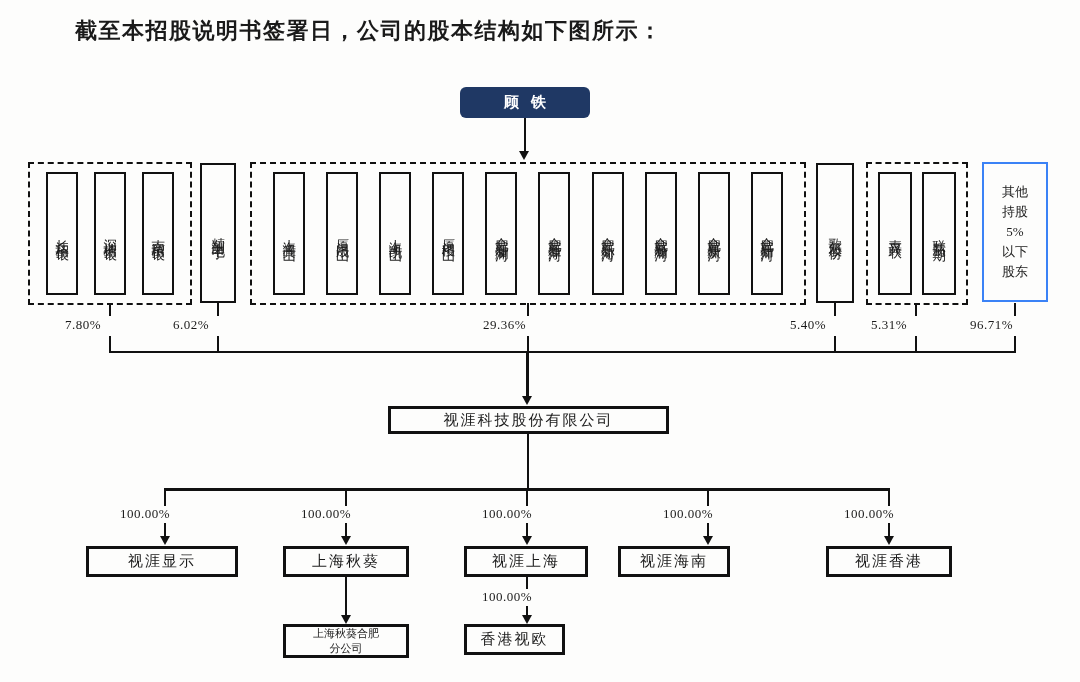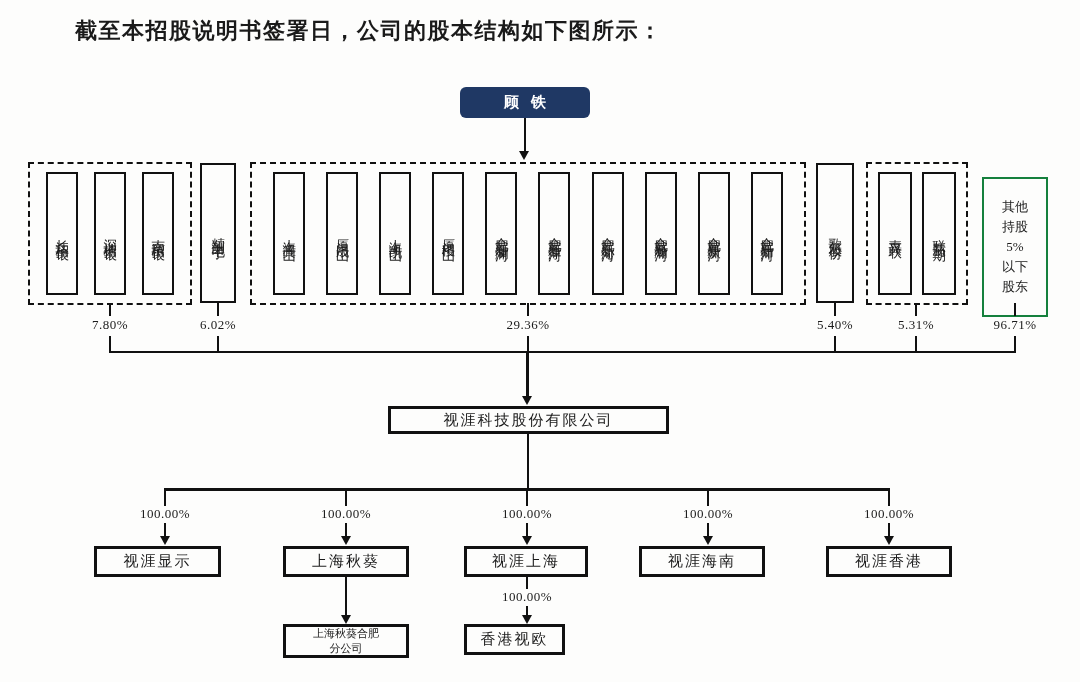--- a/index.html
+++ b/index.html
@@ -36,26 +36,26 @@
     display:flex;align-items:center;justify-content:center;
     font-size:13.5px;letter-spacing:3px;line-height:1;background:#fdfdfc;
   }
   .solo{
     position:absolute;top:163px;height:140px;border:2px solid #111;box-sizing:border-box;
     writing-mode:vertical-rl;text-orientation:upright;
     display:flex;align-items:center;justify-content:center;
     font-size:13.5px;letter-spacing:3px;line-height:1;background:#fdfdfc;
   }
   .otherbox{
-    position:absolute;top:177px;height:140px;width:66px;border:2px solid #15803d;box-sizing:border-box;
+    position:absolute;top:162px;height:140px;width:66px;border:2px solid #3b82f6;box-sizing:border-box;
     display:flex;align-items:center;justify-content:center;text-align:center;
     font-size:13px;line-height:1.55;white-space:pre-line;background:#fdfdfc;
   }
   .pct{
-    position:absolute;width:90px;text-align:center;font-size:13px;letter-spacing:0.5px;
+    position:absolute;width:90px;font-size:13px;letter-spacing:0.5px;
   }
   .company{
     position:absolute;left:388px;top:406px;width:281px;height:28px;
     border:3px solid #111;box-sizing:border-box;background:#fdfdfc;
     display:flex;align-items:center;justify-content:center;
     font-size:15px;letter-spacing:2px;font-family:Liberation Mono, monospace;
   }
   .subbox{
     position:absolute;top:546px;height:31px;border:3px solid #111;box-sizing:border-box;
     display:flex;align-items:center;justify-content:center;background:#fdfdfc;
@@ -159,24 +159,24 @@
   <div class="vline" style="left:526px;top:523px;height:14px"></div>
   <div class="vline" style="left:707px;top:523px;height:14px"></div>
   <div class="vline" style="left:888px;top:523px;height:14px"></div>
 
   <div class="ahead" style="left:160px;top:536px"></div>
   <div class="ahead" style="left:341px;top:536px"></div>
   <div class="ahead" style="left:522px;top:536px"></div>
   <div class="ahead" style="left:703px;top:536px"></div>
   <div class="ahead" style="left:884px;top:536px"></div>
 
-  <div class="subbox" style="left:94px;width:127px">视涯显示</div>
+  <div class="subbox" style="left:86px;width:152px">视涯显示</div>
   <div class="subbox" style="left:283px;width:126px">上海秋葵</div>
   <div class="subbox" style="left:464px;width:124px">视涯上海</div>
-  <div class="subbox" style="left:639px;width:126px">视涯海南</div>
+  <div class="subbox" style="left:618px;width:112px">视涯海南</div>
   <div class="subbox" style="left:826px;width:126px">视涯香港</div>
 
   <div class="vline" style="left:345px;top:577px;height:39px"></div>
   <div class="ahead" style="left:341px;top:615px"></div>
   <div class="branchbox" style="left:283px;top:624px;width:126px;height:34px;font-size:11px;line-height:1.35">上海秋葵合肥
 分公司</div>
 
   <div class="vline" style="left:526px;top:577px;height:12px"></div>
   <div class="pct" style="left:482px;top:589px">100.00%</div>
   <div class="vline" style="left:526px;top:606px;height:10px"></div>

